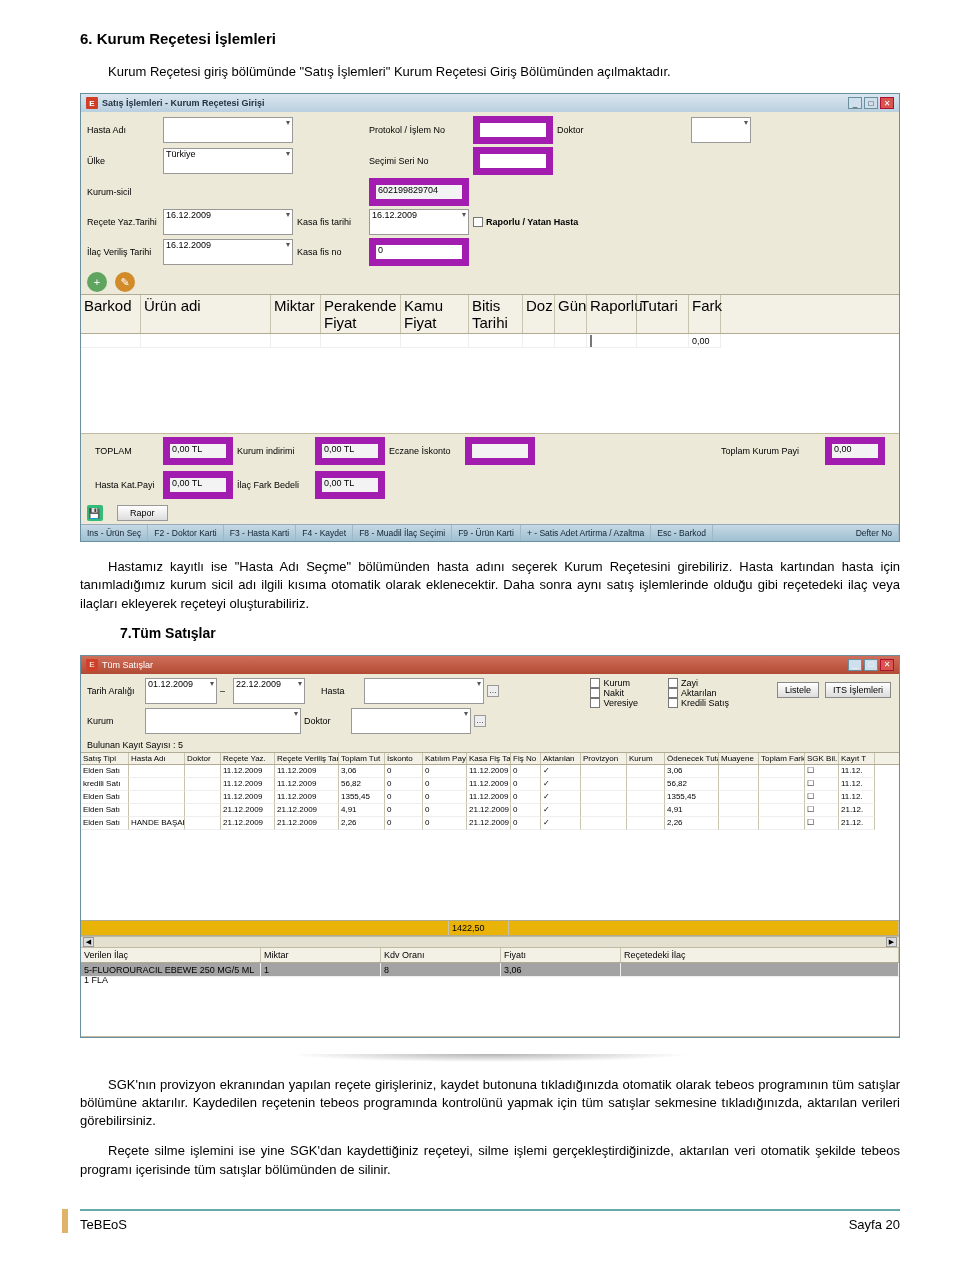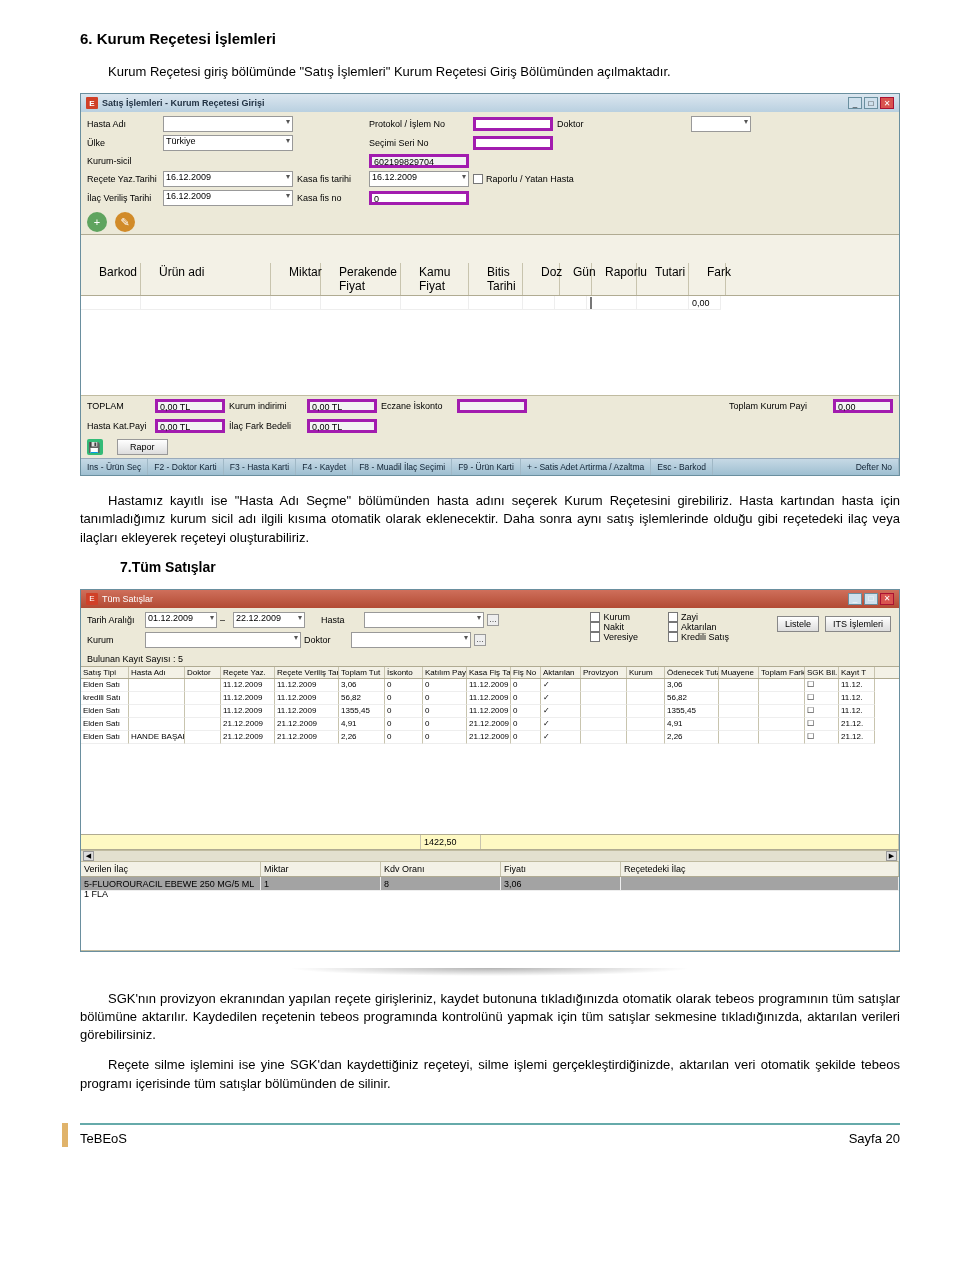--- a/index.html
+++ b/index.html
@@ -16,38 +16,38 @@
   .e-icon { width:12px;height:12px;background:#d04028;color:#fff;font-size:8px;display:flex;align-items:center;justify-content:center;border-radius:1px; }
   .win-btns { display:flex; gap:2px; }
   .win-btn { width:14px;height:12px;border:1px solid #6a8f9f;background:#cfe0ec;display:flex;align-items:center;justify-content:center;font-size:8px; }
   .win-close { background:#d9534f;color:#fff;border-color:#a13; }
 
   .section-hdr { background:#e3e0cf;border-top:1px solid #c0bba0;border-bottom:1px solid #c0bba0;padding:2px 6px;font-weight:bold;font-size:9px;color:#555;display:flex;align-items:center;gap:4px; }
   .tri { width:0;height:0;border-left:4px solid #8a7; border-top:3px solid transparent;border-bottom:3px solid transparent; }
 
   .form-grid { display:grid; grid-template-columns: 72px 130px 68px 100px 80px 130px 60px 110px; gap:3px 4px; padding:4px 6px; align-items:center; }
   .form-grid label, .lbl { font-size:9px; }
-  .inp { border:3px solid #a21caf;background:#fff;height:14px;font-size:9px;padding:0 2px;width:100%; }
-  .sel { border:1px solid #999;background:#fff;height:16px;font-size:9px;width:100%;padding:0 12px 0 2px;position:relative; }
+  .inp { border:7px solid #a21caf;background:#fff;height:28px;font-size:9px;padding:0 2px;width:100%; }
+  .sel { border:1px solid #999;background:#fff;height:26px;font-size:9px;width:100%;padding:0 12px 0 2px;position:relative; }
   .sel::after{content:"▾";position:absolute;right:2px;top:0;font-size:8px;color:#555;}
   .ro { background:#f3f3f3; }
   .chk-lbl { display:flex;align-items:center;gap:3px;font-size:9px; }
   .chk { width:10px;height:10px;border:1px solid #777;background:#fff; }
 
   .icon-row { display:flex; gap:8px; padding:2px 6px; }
   .tool-icon { width:20px;height:20px;border-radius:50%;background:#5fa45f;display:flex;align-items:center;justify-content:center;color:#fff;font-size:11px; }
   .tool-icon2 { background:#d18b29; }
 
   .grid-hdr { display:grid; grid-template-columns: 60px 130px 50px 80px 68px 54px 32px 32px 50px 52px 32px; background:#f3f1e6;border-top:1px solid #b0ab92;border-bottom:1px solid #b0ab92; }
-  .grid-hdr div { border-right:1px solid #c8c4ae; padding:2px 18px; font-size:12px;margin-top:28px; }
+  .grid-hdr div { border-right:1px solid #c8c4ae; padding:2px 3px; font-size:15px; }
   .grid-body { height:100px; background:#fff; border-bottom:1px solid #c0bba0; }
   .grid-row { display:grid; grid-template-columns: 60px 130px 50px 80px 68px 54px 32px 32px 50px 52px 32px; }
   .grid-row div { border-right:1px solid #eee; border-bottom:1px solid #eee; padding:2px 3px; font-size:9px; height:14px; }
 
-  .totals { display:grid; grid-template-columns: 64px 70px 74px 70px 72px 70px 1fr 100px 60px; gap:3px 4px; padding:3px 6px; align-items:center; }
+  .totals { display:grid; grid-template-columns: 64px 70px 74px 70px 72px 70px 1fr 100px 60px; gap:3px 4px; padding:3px 14px; align-items:center; }
   .btn { border:1px solid #999;background:linear-gradient(#fff,#ddd);padding:2px 12px;font-size:9px;display:inline-block; }
   .save-row { padding:3px 6px; display:flex; align-items:center; gap:14px; }
   .save-icon { width:16px;height:16px;background:#3b7;border-radius:2px;color:#fff;font-size:10px;display:flex;align-items:center;justify-content:center; }
 
   .shortcut-bar { background:linear-gradient(#c6d9e5,#9ebfd1); display:flex; font-size:8.5px; color:#123; border-top:1px solid #9ab; }
   .shortcut-bar div { padding:3px 6px; border-right:1px solid #a0b8c6; white-space:nowrap; }
 
   
   .win2 { border:1px solid #6a8f9f; background:#ece9d8; margin: 4px 0 18px 0; font-size:9px; position:relative; }
   .win2-title { background: linear-gradient(#cf6f5b,#b24a33); color:#fff; padding:3px 5px; display:flex;justify-content:space-between;align-items:center; }
@@ -55,21 +55,21 @@
   .filter-row2 { display:grid; grid-template-columns: 55px 156px 44px 120px 24px 60px 66px; gap:3px; padding:0 6px 4px; align-items:center; }
   .chk-col { display:flex; flex-direction:column; gap:2px; position:absolute; right:170px; top:22px; }
   .dot-icn { width:12px;height:12px;border:1px solid #999;background:#eee;font-size:8px;display:flex;align-items:center;justify-content:center; }
   .btn-sm { border:1px solid #888;background:linear-gradient(#fff,#ddd);padding:2px 7px;font-size:9px; }
   .ts-grid-hdr { display:grid; grid-template-columns: 48px 56px 36px 54px 64px 46px 38px 44px 44px 30px 40px 46px 38px 54px 40px 46px 34px 36px; background:#f3f1e6;border-top:1px solid #b0ab92;border-bottom:1px solid #b0ab92; }
   .ts-grid-hdr div, .ts-row div { border-right:1px solid #c8c4ae;padding:1px 2px;font-size:8px;white-space:nowrap;overflow:hidden; }
   .ts-body { background:#fff; }
   .ts-row { display:grid; grid-template-columns: 48px 56px 36px 54px 64px 46px 38px 44px 44px 30px 40px 46px 38px 54px 40px 46px 34px 36px; }
   .ts-row div { border-bottom:1px solid #eee; height:13px; }
   .ts-blank { height:90px; background:#fff; }
-  .ts-total-row { display:grid; grid-template-columns: 340px 60px 1fr; background:#fef9c3;border-top:1px solid #b0ab92;border-bottom:1px solid #b0ab92;font-size:9px; }
+  .ts-total-row { display:grid; grid-template-columns: 340px 60px 1fr; background:#eab308;border-top:1px solid #b0ab92;border-bottom:1px solid #b0ab92;font-size:9px;padding-left:28px; }
   .ts-total-row div { padding:2px 3px; border-right:1px solid #c8c4ae; }
   .scroll-track { height:12px; background:#e3e0cf; border-top:1px solid #c0bba0; border-bottom:1px solid #c0bba0; display:flex; justify-content:space-between; align-items:center; padding:0 2px; }
   .scroll-arr { width:11px;height:10px;border:1px solid #999;background:#ddd;font-size:7px;display:flex;align-items:center;justify-content:center; }
 
   .ts-sub-hdr { display:grid; grid-template-columns: 180px 120px 120px 120px 1fr; background:#f3f1e6;border-bottom:1px solid #b0ab92; }
   .ts-sub-hdr div { border-right:1px solid #c8c4ae;padding:2px 3px;font-size:9px; }
   .ts-sub-row { display:grid; grid-template-columns: 180px 120px 120px 120px 1fr; background:#a3a3a3; }
   .ts-sub-row div { border-right:1px solid #eee;border-bottom:1px solid #eee;padding:2px 3px;font-size:9px;height:14px; }
   .ts-sub-blank { height:60px;background:#fff;border-bottom:1px solid #c0bba0; }
 
@@ -124,21 +124,21 @@
       <span></span>
       <span></span>
       <span></span>
 
     <label class="lbl">Reçete Yaz.Tarihi</label>
     <div class="sel">16.12.2009</div>
     <label class="lbl">Kasa fis tarihi</label>
     <div class="sel">16.12.2009</div>
     <div class="chk-lbl" style="grid-column: span 4">
       <span class="chk"></span>
-      <span style="font-weight:normal">Raporlu / Yatan Hasta</span>
+      <span style="font-weight:bold">Raporlu / Yatan Hasta</span>
     </div>
 
     <label class="lbl">İlaç Veriliş Tarihi</label>
     <div class="sel">16.12.2009</div>
     <label class="lbl">Kasa fis no</label>
     <div class="inp">0</div>
     <span></span>
       <span></span>
       <span></span>
       <span></span>

